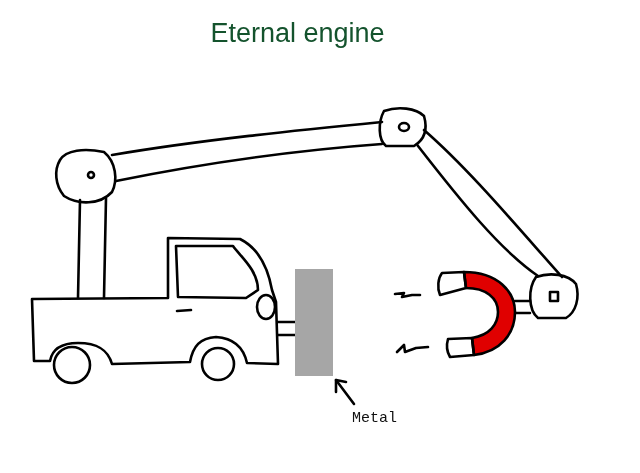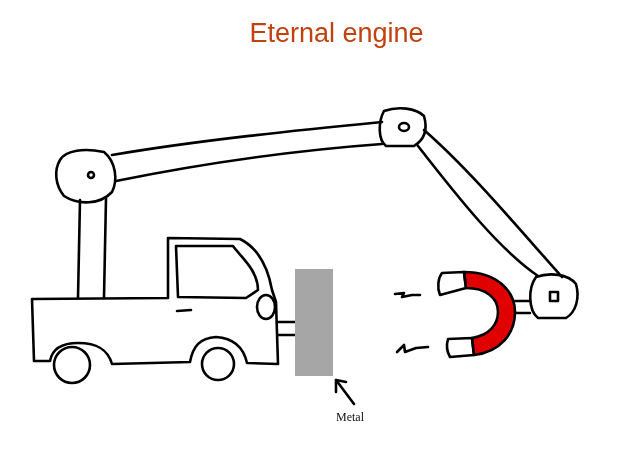--- a/index.html
+++ b/index.html
@@ -1,23 +1,23 @@
 <!DOCTYPE html>
 <html><head>
   <meta charset="utf-8">
   <style>
     html, body { margin: 0; padding: 0; background: #ffffff; }
     body { width: 640px; height: 473px; position: relative; overflow: hidden; }
     .title {
       position: absolute; left: 0; top: 18px; width: 595px; text-align: center;
-      font-family: "Liberation Sans", sans-serif; font-size: 27px; color: #c2410c; padding-left: 39px;
+      font-family: "Liberation Sans", sans-serif; font-size: 27px; color: #14532d;
     }
     .label {
-      position: absolute; left: 336px; top: 410px;
-      font-family: Liberation Serif, serif; font-size: 12px; color: #111;
+      position: absolute; left: 352px; top: 410px;
+      font-family: Liberation Mono, monospace; font-size: 15px; color: #111;
     }
     svg.drawing { position: absolute; left: 0; top: 0; }
     svg .ink { fill: none; stroke: #000; stroke-width: 2.6; stroke-linecap: round; stroke-linejoin: round; }
   </style>
 </head>
 <body>
 
 <div class="title">Eternal engine</div>
 
 <svg class="drawing" width="640" height="473" viewBox="0 0 640 473">

